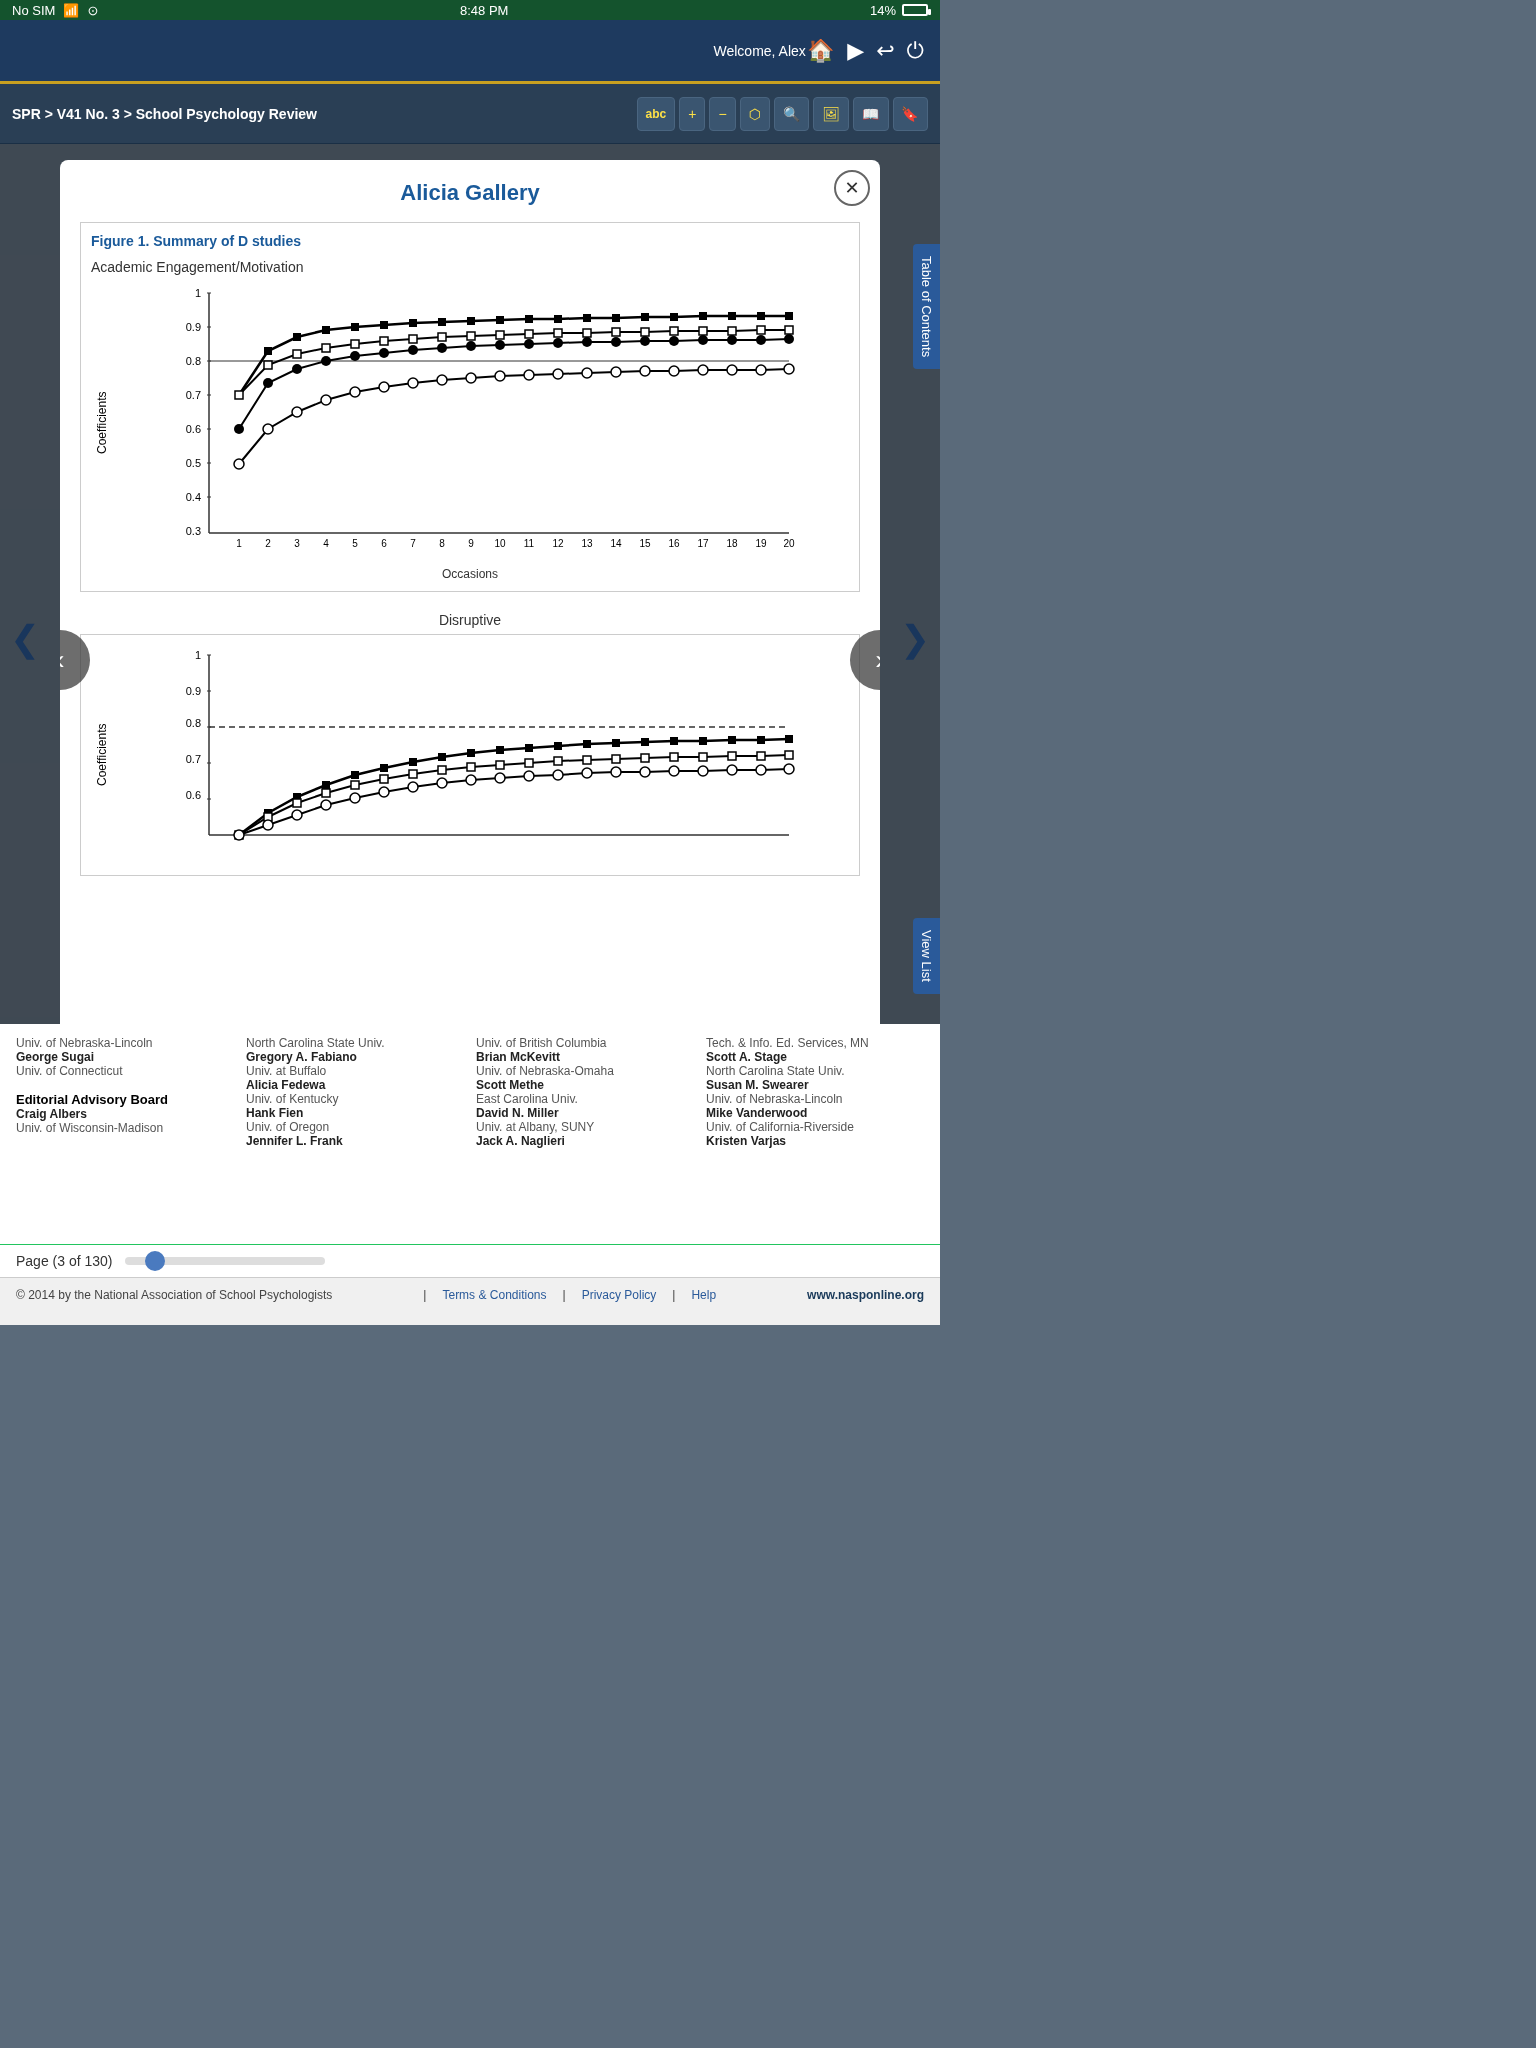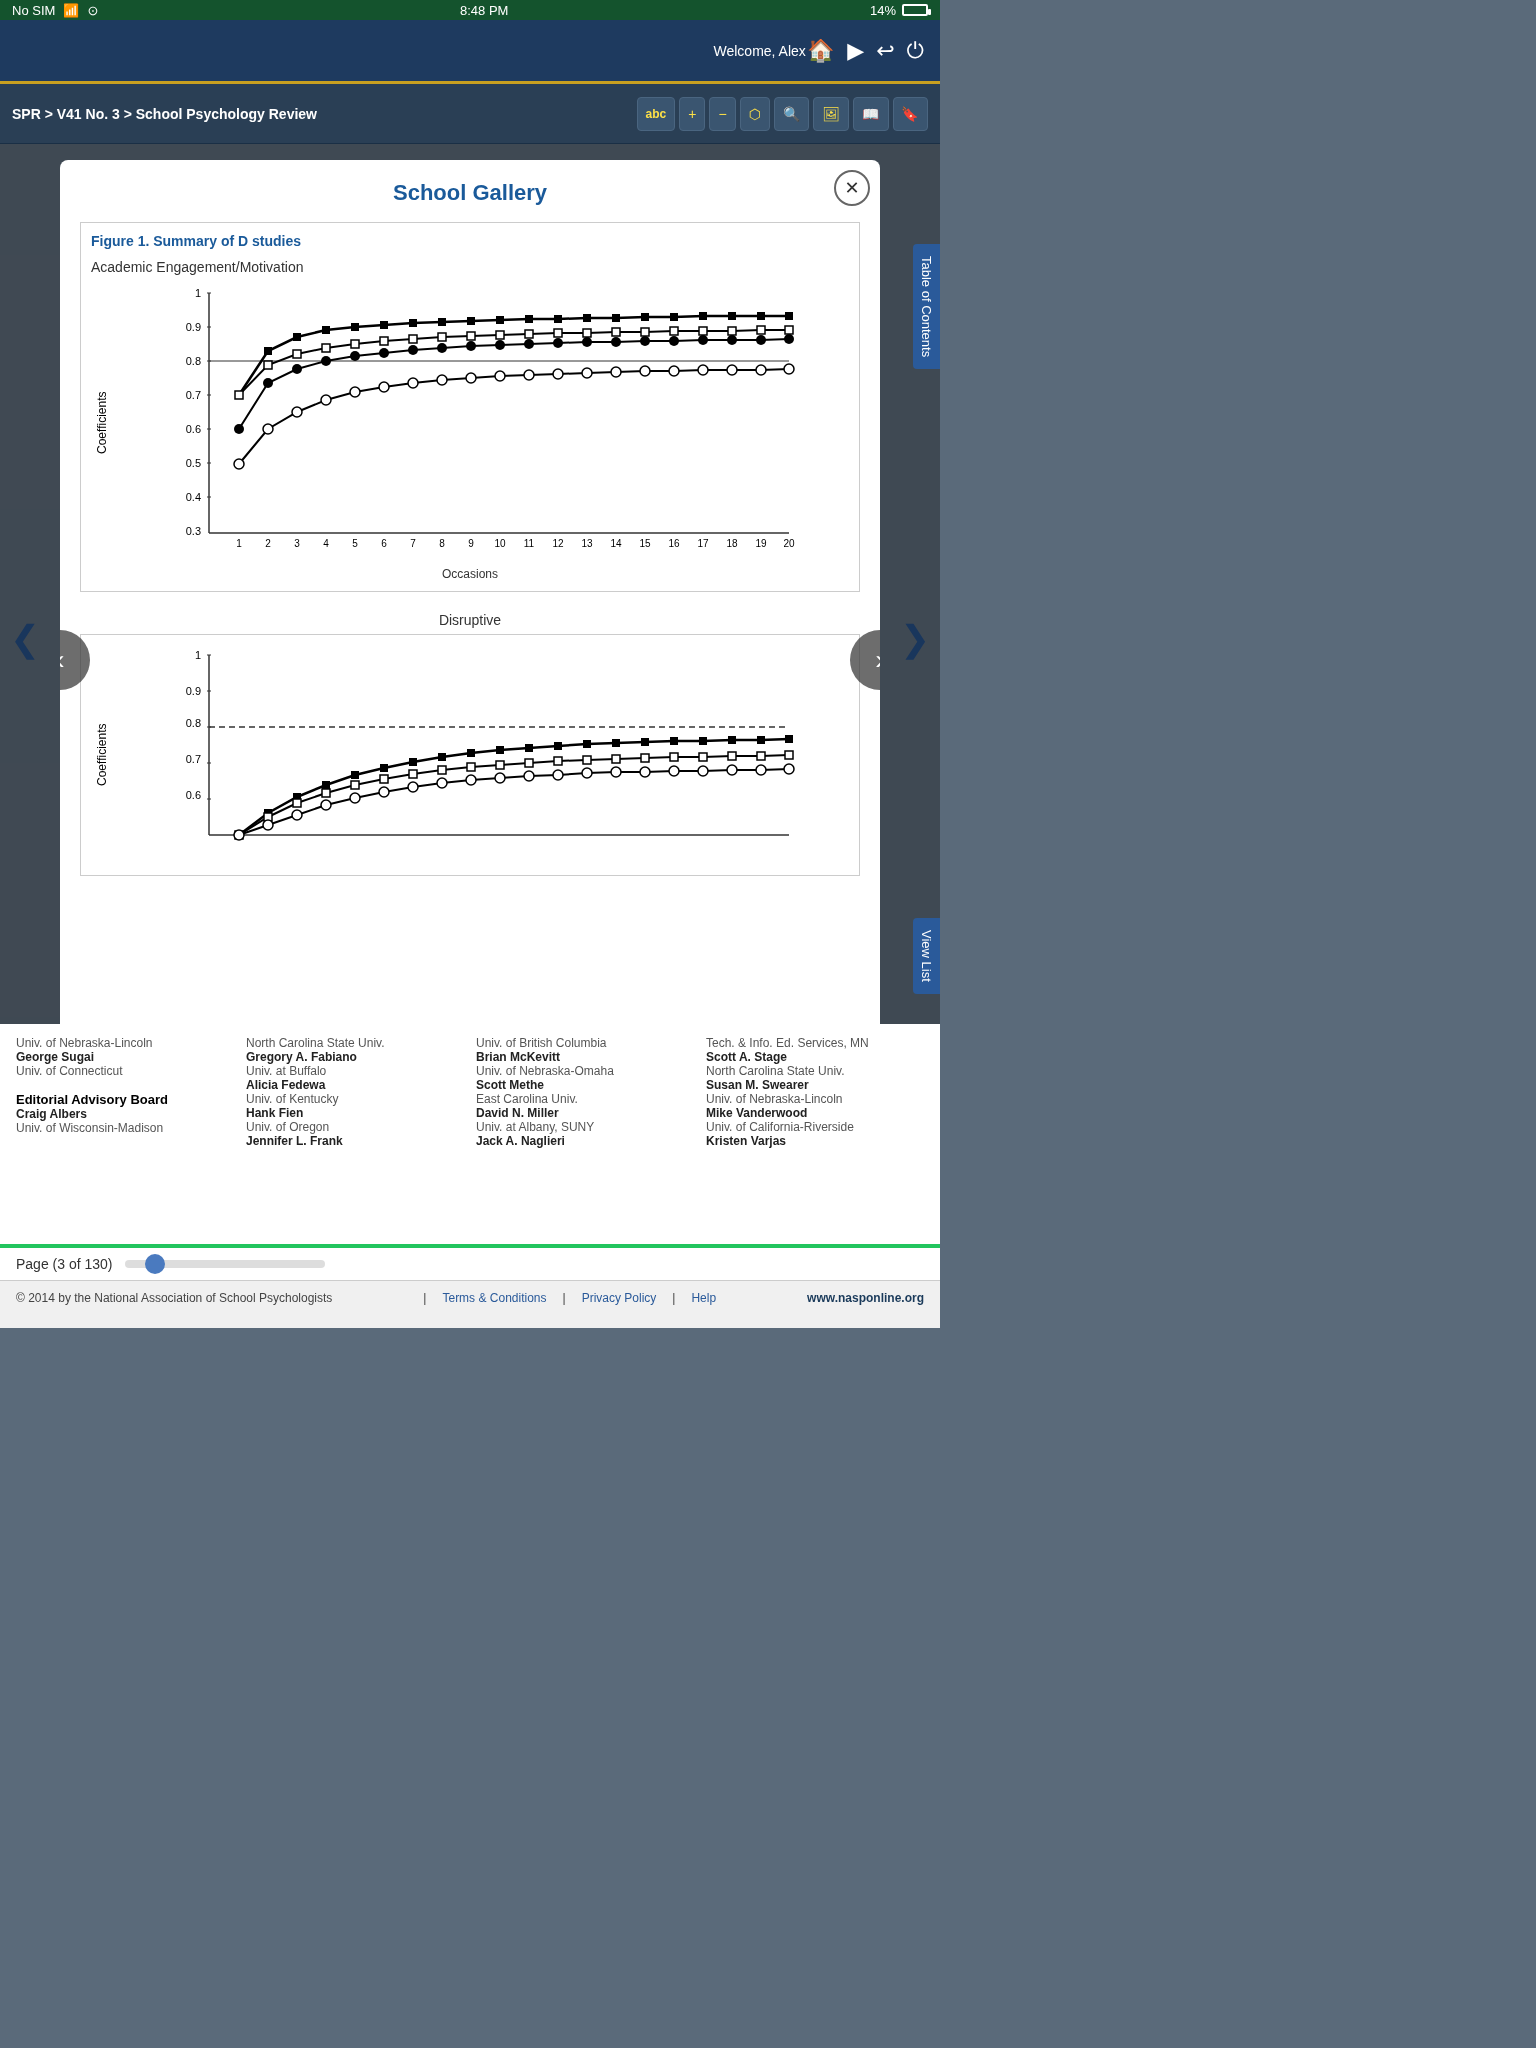--- a/index.html
+++ b/index.html
@@ -311,21 +311,21 @@
       height: 48px;
     }
     .footer-left {}
     .footer-center { display: flex; gap: 16px; }
     .footer-link { color: #2a5a9a; text-decoration: none; }
     .footer-right { font-weight: bold; color: #1a3a5a; }
 
     
     .page-indicator {
       background: white;
-      border-top: 4px solid #22c55e;
+      border-top: 1px solid #22c55e;
       padding: 8px 16px;
       display: flex;
       align-items: center;
       gap: 12px;
       font-size: 14px;
       color: #333;
     }
     .page-slider {
       width: 200px;
       height: 8px;
@@ -444,21 +444,21 @@
         <span>✕</span>
       </button>
 
       <button class="gallery-nav-left">
         <span>‹</span>
       </button>
       <button class="gallery-nav-right">
         <span>›</span>
       </button>
 
-      <h2 class="gallery-title">School Gallery</h2>
+      <h2 class="gallery-title">Alicia Gallery</h2>
 
       <div class="chart-container">
         <div class="chart-figure-title">Figure 1. Summary of D studies</div>
         <div class="chart-title">Academic Engagement/Motivation</div>
         <div style="display:flex; align-items:stretch;">
           <div style="writing-mode:vertical-rl; transform:rotate(180deg); font-size:12px; display:flex; align-items:center; justify-content:center; padding-right:4px;">Coefficients</div>
           <div style="flex:1;">
             <svg viewBox="0 0 640 280" style="width:100%;height:280px;display:block;">
 
               <line x1="50" y1="10" x2="50" y2="250" stroke="#333" stroke-width="1.5"></line>

